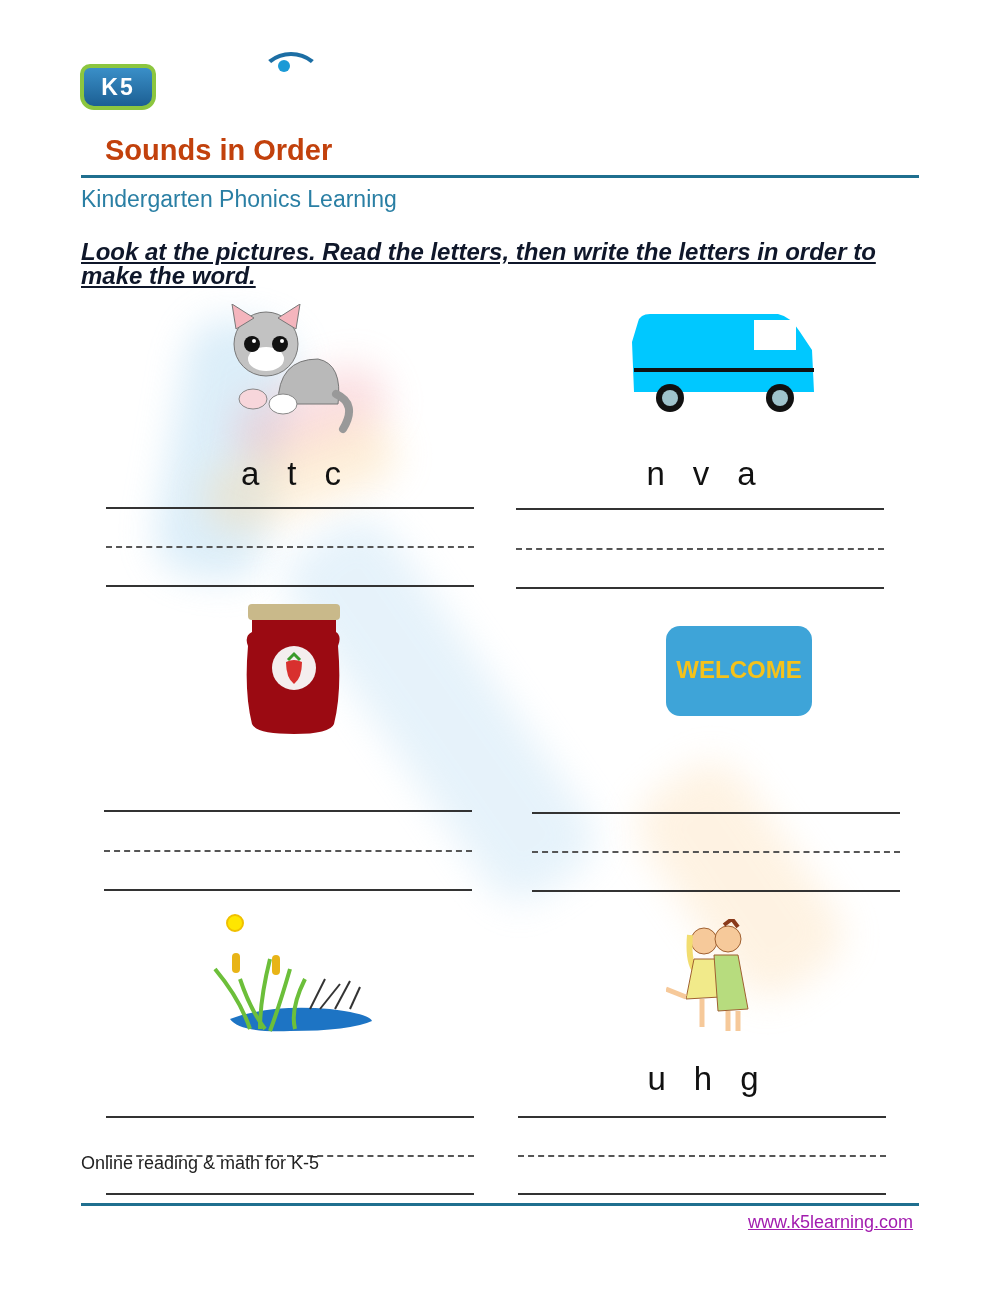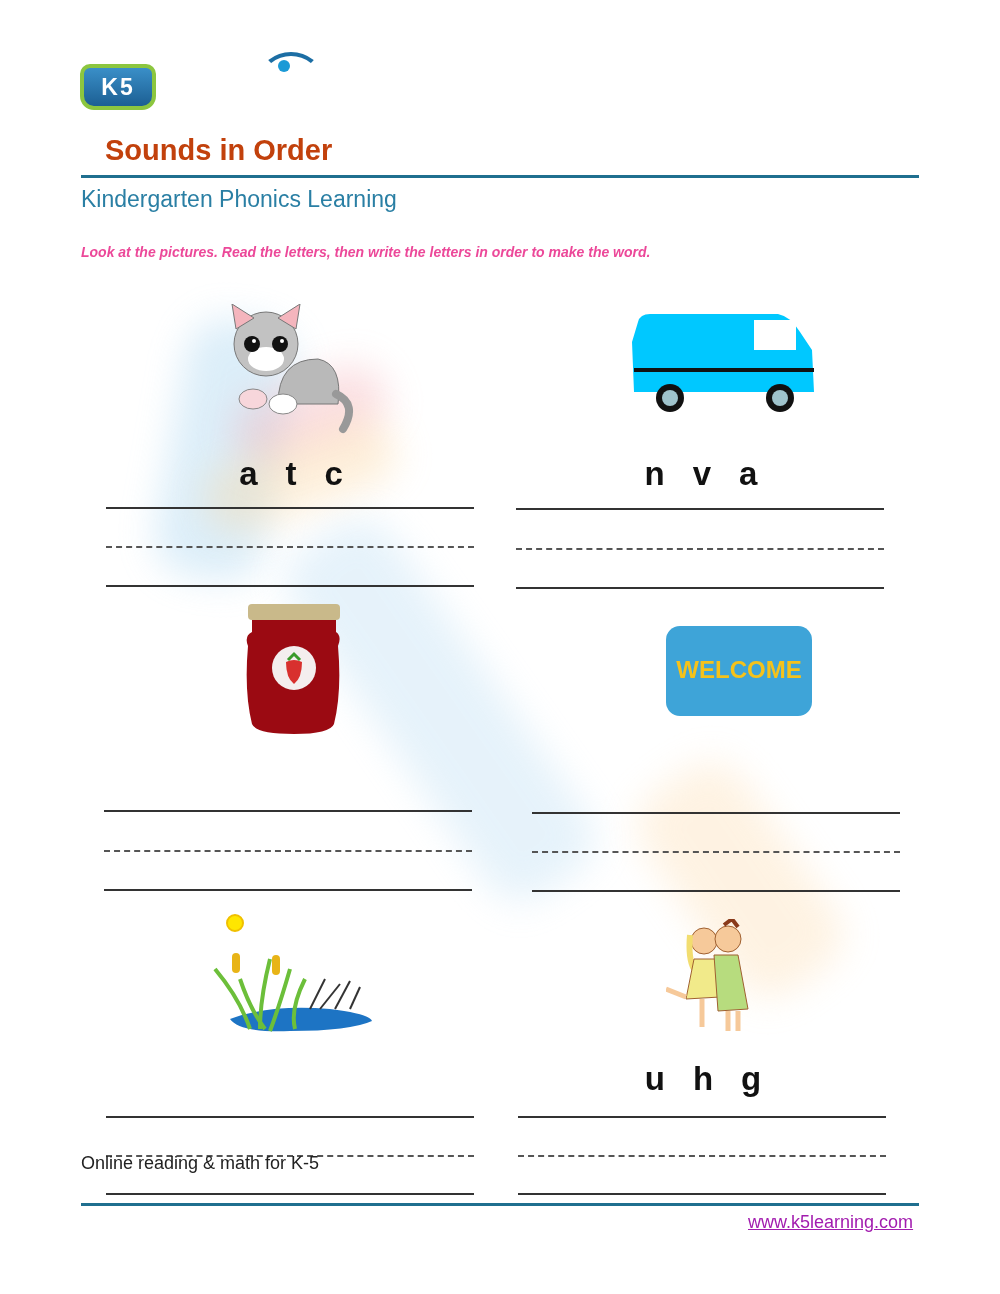--- a/index.html
+++ b/index.html
@@ -12,25 +12,25 @@
     
     .logo { left: 80px; top: 52px; width: 260px; height: 70px; }
     .logo-book { left: 0; top: 12px; width: 76px; height: 46px; background: linear-gradient(#3a8fc8,#1c5f93); border: 4px solid #8cc63f; border-radius: 10px 10px 14px 14px; box-sizing: border-box; display:flex; align-items:center; justify-content:center; color:#fff; font-weight:bold; font-size:23px; letter-spacing:2px; }
     .logo-word { left: 82px; top: 10px; font-size: 40px; font-weight: bold; color: #5a9e2c; letter-spacing: -1px; }
     .logo-arc { left: 180px; top: 0px; width: 54px; height: 44px; border: 4px solid #1c6ea4; border-color: #1c6ea4 transparent transparent transparent; border-radius: 50%; }
     .logo-person { left: 198px; top: 8px; width: 12px; height: 12px; background: #1c9ad6; border-radius: 50%; }
 
     .title { left: 81px; top: 134px; font-size: 29px; font-weight: bold; color: #c2410c; margin-left: 24px; }
     .rule-top { left: 81px; top: 175px; width: 838px; height: 3px; background: #1f6f8f; }
     .subtitle { left: 81px; top: 186px; font-size: 23px; color: #2a7fa4; }
-    .instructions { left: 81px; top: 240px; width: 830px; font-size: 14px; font-style: italic; font-weight: bold; line-height: 24px; color: #ec4899; }
+    .instructions { left: 81px; top: 240px; width: 830px; font-size: 24px; font-style: italic; font-weight: bold; line-height: 24px; color: #0f172a; text-decoration: underline; }
 
     .cell { position: absolute; width: 370px; height: 300px; }
     .pic { position: absolute; }
-    .letters { position: absolute; top: 155px; width: 370px; text-align: center; font-size: 33px; font-weight: bold; letter-spacing: 0; }
+    .letters { position: absolute; top: 155px; width: 370px; text-align: center; font-size: 33px; font-weight: normal; letter-spacing: 0; }
     .letters span { display: inline-block; margin: 0 14px; }
     .line-solid { position: absolute; left: 0; width: 368px; height: 2px; background: #333; }
     .line-dash { position: absolute; left: 0; width: 368px; height: 0; border-top: 2px dashed #555; }
 
     .footer-rule { left: 81px; top: 1203px; width: 838px; height: 3px; background: #1f6f8f; }
     .footer-left { left: 81px; top: 1153px; font-size: 18px; color: #222; }
     .footer-right { left: 748px; top: 1212px; font-size: 18px; color: #a21caf; text-decoration: underline; }
   </style>
 </head>
 <body>

